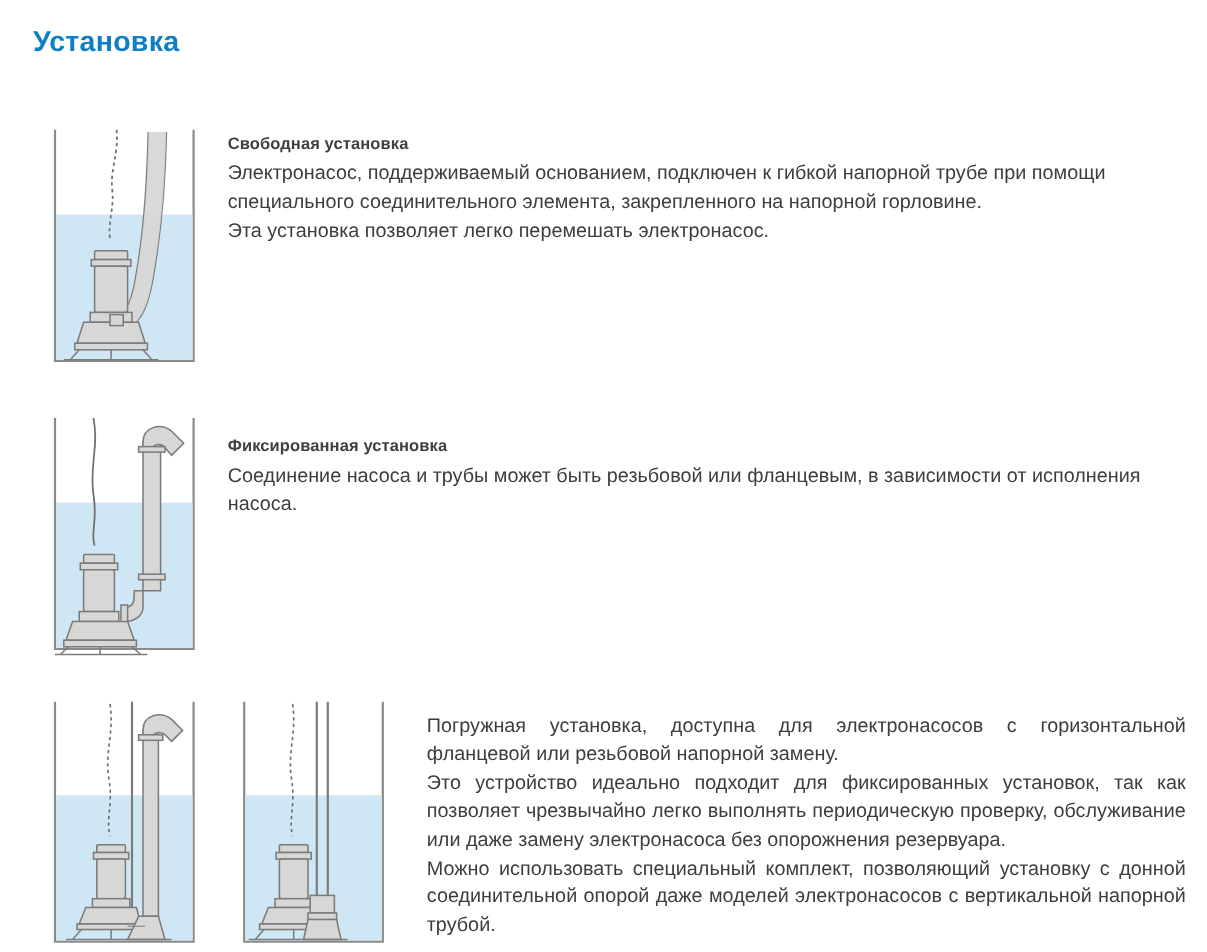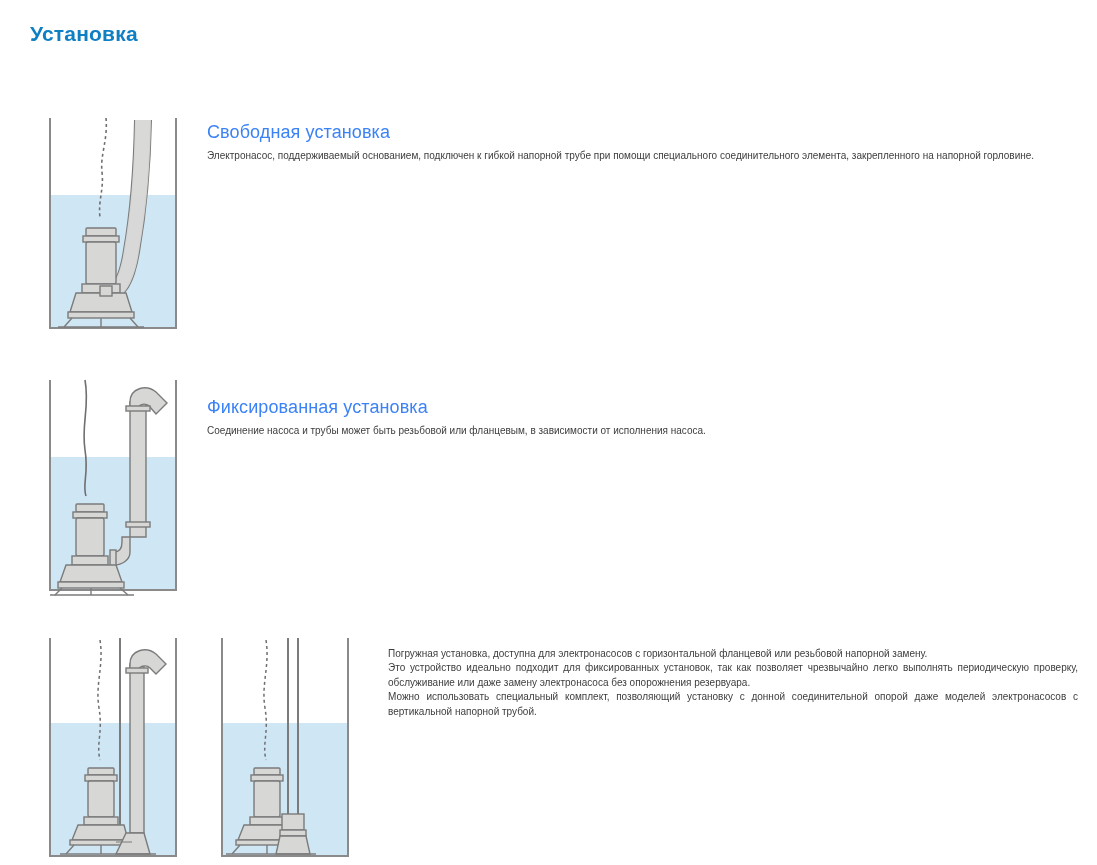--- a/index.html
+++ b/index.html
@@ -13,40 +13,40 @@
     position: relative;
     font-family: "Liberation Sans", sans-serif;
     color: #3a3a3a;
     overflow: hidden;
   }
 
   .page-title {
     position: absolute;
     left: 30px;
     top: 22px;
-    font-size: 21px;
+    font-size: 26px;
     font-weight: bold;
     color: #0f7fc4;
     letter-spacing: 0.2px;
   }
 
   .section {
     position: absolute;
   }
 
   .sec-title {
-    font-size: 18px;
-    font-weight: normal;
-    color: #3b82f6;
+    font-size: 15px;
+    font-weight: bold;
+    color: #404040;
     margin: 0 0 6px 0;
     letter-spacing: 0.1px;
   }
 
   .sec-body {
-    font-size: 10px;
+    font-size: 18px;
     line-height: 1.44;
     color: #3d3d3d;
   }
   .sec-body p {
     margin: 0;
   }
   .justify {
     text-align: justify;
   }
 
@@ -105,20 +105,21 @@
     <g stroke="#7b7b7b" stroke-width="1.4" fill="#d7d7d5">
       <rect x="62" y="186" width="12" height="10"></rect>
     </g>
   </svg>
 </div>
 
 <div class="section" id="sec1">
   <div class="sec-title">Свободная установка</div>
   <div class="sec-body">
     <p>Электронасос, поддерживаемый основанием, подключен к гибкой напорной трубе при помощи специального соединительного элемента, закрепленного на напорной горловине.</p>
+    <p>Эта установка позволяет легко перемешать электронасос.</p>
   </div>
 </div>
 
 <div class="figure" id="fig2">
   <svg width="150" height="235" viewBox="0 0 150 235">
     <path d="M12,18 L12,228 L138,228 L138,18" fill="none" stroke="#8a8a8a" stroke-width="2"></path>
     <rect x="13" y="95" width="124" height="132" fill="#cfe7f5"></rect>
 
     <path d="M47,18 C52,45 43,62 47,88 C51,112 44,122 48,134" fill="none" stroke="#6f6f6f" stroke-width="1.6"></path>
 

